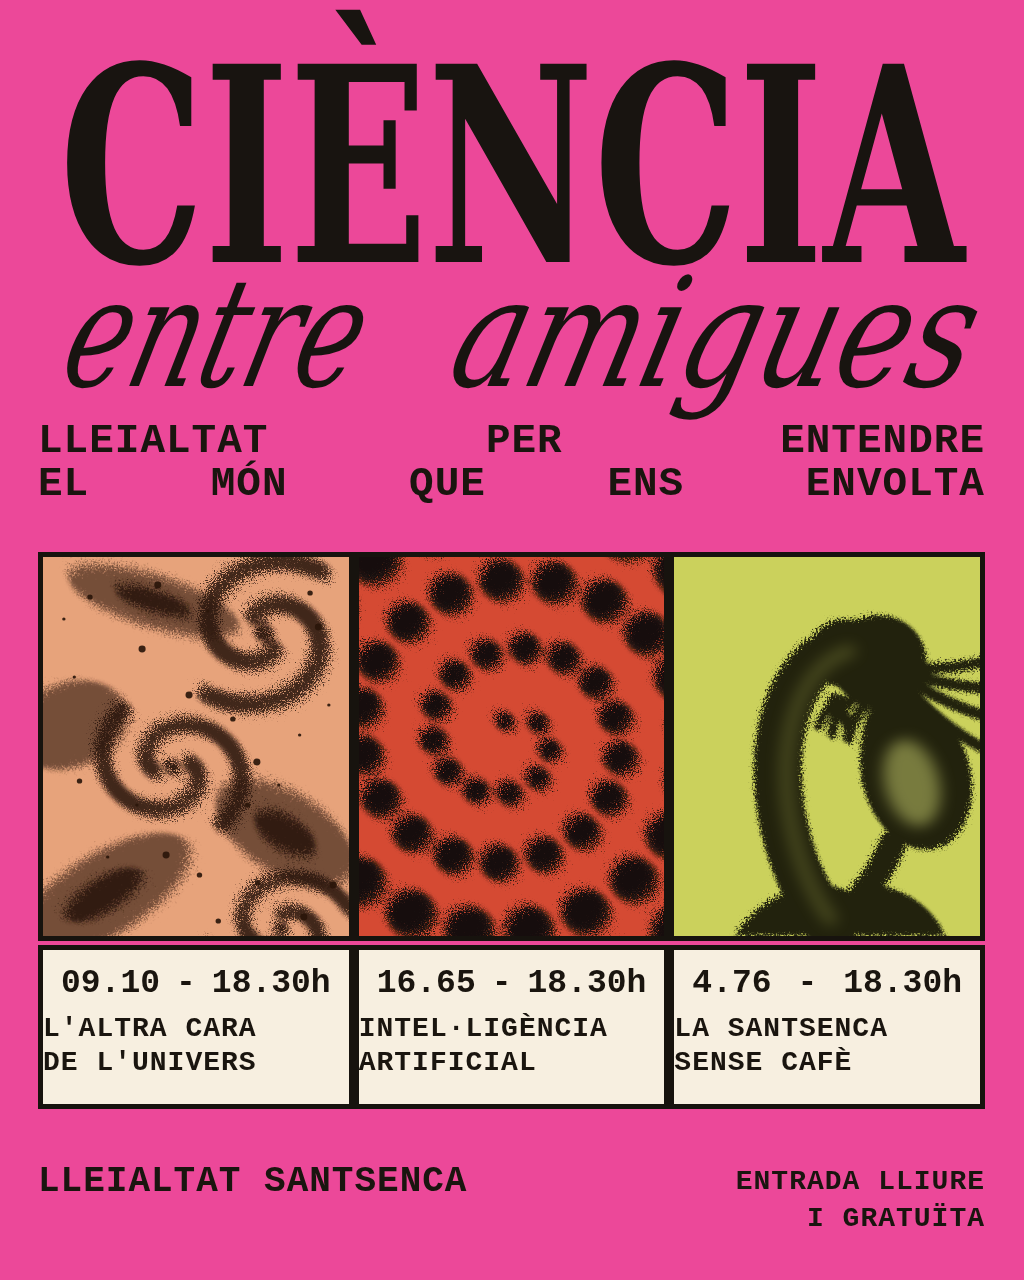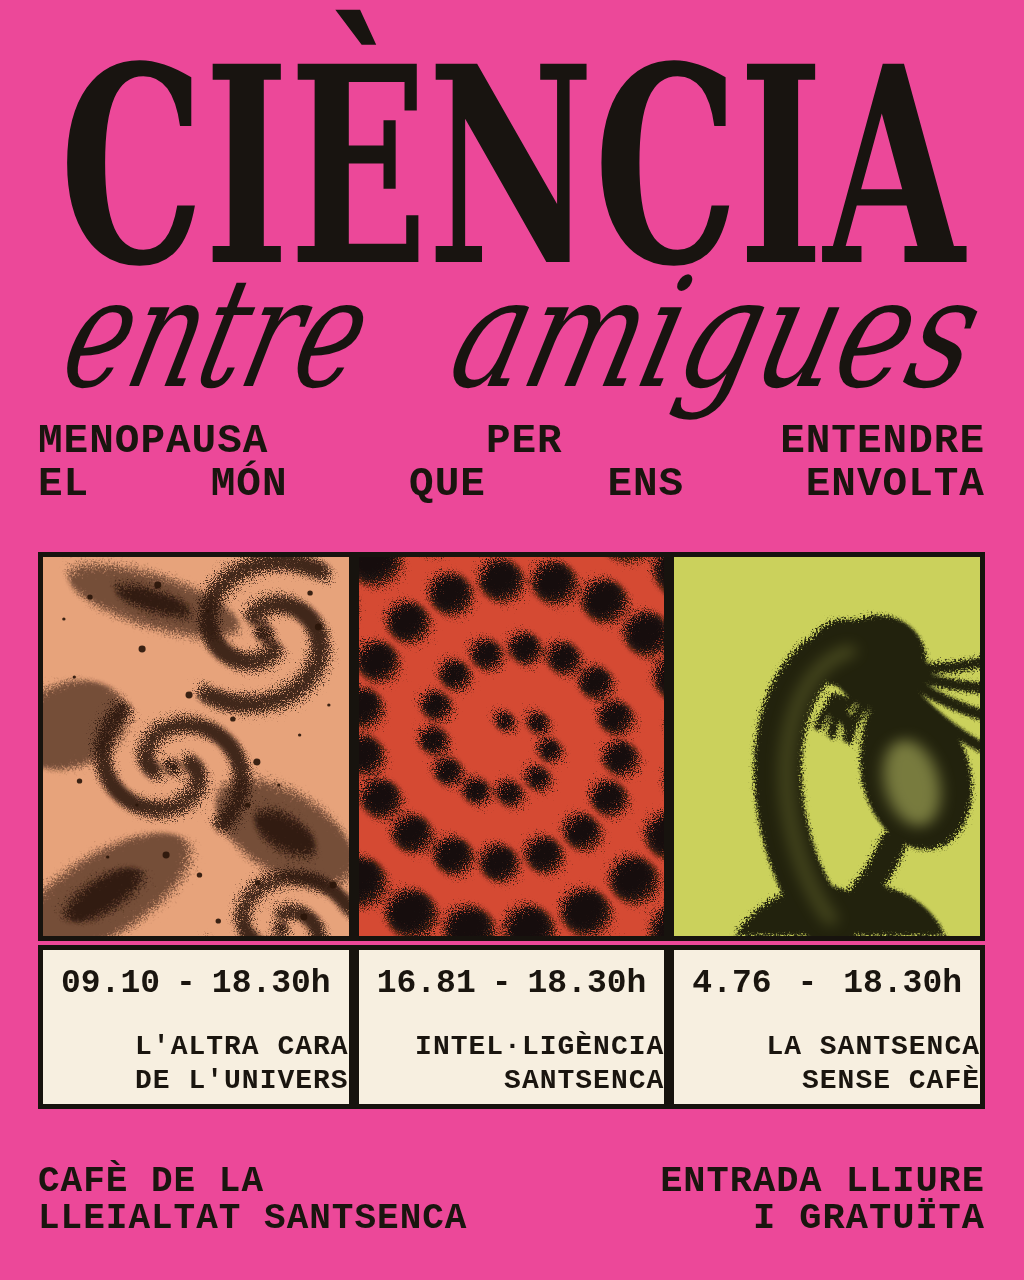--- a/index.html
+++ b/index.html
@@ -15,24 +15,24 @@
 
   .tagline{position:absolute;left:38px;top:420px;width:947px;}
   .tagline-row{display:flex;justify-content:space-between;font-size:41px;line-height:43px;letter-spacing:1px;}
 
   .cards{position:absolute;left:38px;top:552px;width:947px;display:flex;justify-content:space-between;}
   .card{width:329px;display:flex;flex-direction:column;}
   .card-image{box-sizing:border-box;height:389px;border:5px solid #17130e;position:relative;overflow:hidden;}
   .card-image svg{position:absolute;left:0;top:0;width:100%;height:100%;}
   .card-caption{box-sizing:border-box;margin-top:4px;height:164px;border:5px solid #17130e;background:#f7efe0;}
   .date-row{display:flex;justify-content:space-between;padding:0 18px;margin-top:16px;font-size:33px;line-height:36px;}
-  .event-title{text-align:right;margin-top:28px;font-size:28px;line-height:34px;letter-spacing:1px;}
+  .event-title{text-align:left;margin-top:10px;font-size:28px;line-height:34px;letter-spacing:1px;}
 
   .footer-left{position:absolute;left:38px;top:1163px;font-size:36px;line-height:37px;letter-spacing:1px;text-align:left;}
-  .footer-right{position:absolute;right:39px;top:1163px;font-size:37px;line-height:37px;letter-spacing:1px;text-align:right;}
+  .footer-right{position:absolute;right:39px;top:1163px;font-size:28px;line-height:37px;letter-spacing:1px;text-align:right;}
 
   .defs-svg{position:absolute;width:0;height:0;}
 </style>
 </head>
 <body>
 
 <div class="poster">
 
   <svg class="defs-svg">
     <defs>
@@ -60,21 +60,21 @@
     <g transform="translate(57,128) skewX(-14)">
       <text x="0" y="0" font-size="152" textLength="295" lengthAdjust="spacingAndGlyphs">entre</text>
     </g>
     <g transform="translate(963,128) skewX(-14)">
       <text x="0" y="0" text-anchor="end" font-size="152" textLength="518" lengthAdjust="spacingAndGlyphs">amigues</text>
     </g>
   </svg>
 
   <div class="tagline mono">
     <div class="tagline-row">
-      <span>MENOPAUSA</span>
+      <span>LLEIALTAT</span>
       <span>PER</span>
       <span>ENTENDRE</span>
     </div>
     <div class="tagline-row">
       <span>EL</span>
       <span>MÓN</span>
       <span>QUE</span>
       <span>ENS</span>
       <span>ENVOLTA</span>
     </div>
@@ -211,27 +211,27 @@
             <circle cx="352.9" cy="322.3" r="29.9" fill="url(#dg)" filter="url(#grainy)"></circle>
             <circle cx="309.3" cy="375.7" r="30.1" fill="url(#dg)" filter="url(#grainy)"></circle>
             <circle cx="252.3" cy="415.8" r="30.4" fill="url(#dg)" filter="url(#grainy)"></circle>
             <circle cx="186.2" cy="439.2" r="30.7" fill="url(#dg)" filter="url(#grainy)"></circle>
             <circle cx="115.6" cy="444.1" r="30.9" fill="url(#dg)" filter="url(#grainy)"></circle>
             <circle cx="45.7" cy="429.8" r="31.2" fill="url(#dg)" filter="url(#grainy)"></circle>
           </svg>
       </div>
       <div class="card-caption">
         <div class="date-row mono">
-          <span>16.81</span>
+          <span>16.65</span>
           <span>-</span>
           <span>18.30h</span>
         </div>
         <div class="event-title mono">
           <div>INTEL·LIGÈNCIA</div>
-          <div>SANTSENCA</div>
+          <div>ARTIFICIAL</div>
         </div>
       </div>
     </div>
 
     <div class="card">
       <div class="card-image" style="background: rgb(203, 209, 92);">
         <svg viewBox="0 0 293 379" preserveAspectRatio="none">
             <g fill="#20230e" stroke="#20230e" filter="url(#organic)">
               <path d="M152 372 C118 330 96 262 100 198 C104 140 128 98 170 86 C186 82 200 84 212 94" fill="none" stroke-width="46" stroke-linecap="round"></path>
               <circle cx="196" cy="104" r="46" stroke="none"></circle>
@@ -266,21 +266,20 @@
         <div class="event-title mono">
           <div>LA SANTSENCA</div>
           <div>SENSE CAFÈ</div>
         </div>
       </div>
     </div>
 
   </div>
 
   <div class="footer-left mono">
-    <div>CAFÈ DE LA</div>
     <div>LLEIALTAT SANTSENCA</div>
   </div>
   <div class="footer-right mono">
     <div>ENTRADA LLIURE</div>
     <div>I GRATUÏTA</div>
   </div>
 
 </div>
 
 </body></html>

